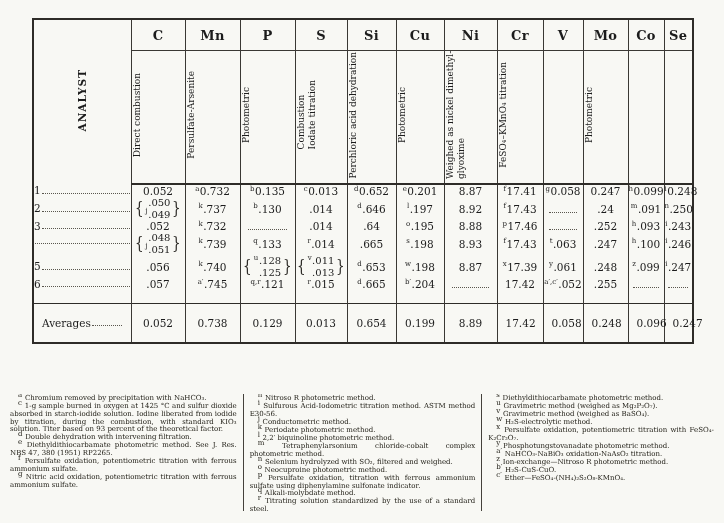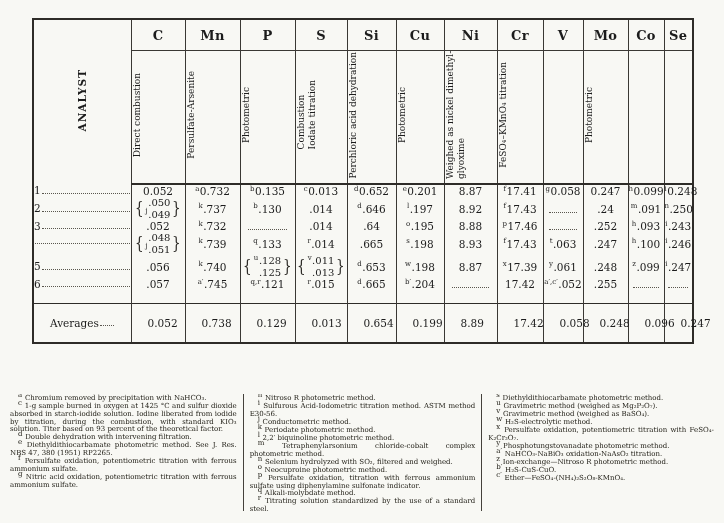--- a/index.html
+++ b/index.html
@@ -27,21 +27,21 @@
     font-size:9px; line-height:1.25; max-height:128px; white-space:nowrap;
   }
   th.analyst .vtext{font-size:10.5px; letter-spacing:1px; max-height:120px;}
   td.rl{padding:0 2px 0 6px;}
   .lblwrap{display:flex; align-items:flex-end;}
   .lbl{font-size:10.5px; line-height:1;}
   .leader{flex:1; border-bottom:1.2px dotted #5a564e; margin:0 1px 2px 1px; height:1px;}
   td.dc{font-size:10.5px; text-align:center; padding:6px 2px;}
   td.dc sup, .pv sup, .fcol sup{font-size:7px; line-height:0; margin-right:.5px;}
   tbody tr.r6 td{padding-bottom:13px;}
-  tr.avgrow td{border-top:1.5px solid #2e2c28; padding:13px 16px;}
+  tr.avgrow td{border-top:1.5px solid #2e2c28; padding:13px 8px;}
   .dots{display:inline-block; width:72%; max-width:42px;
         border-bottom:1.2px dotted #5a564e; height:2px;}
   .pair{display:inline-flex; align-items:center; justify-content:center;}
   .brc{font-size:17px; font-weight:400; transform:scaleX(.8); line-height:1; color:#2e2c28;}
   .pcol{display:inline-flex; flex-direction:column; margin:0 1px;}
   .pv{font-size:10px; line-height:1.15; text-align:right; white-space:nowrap;}
   
   .fnotes{
     position:absolute; left:4px; top:394px; width:716px; height:117px;
     display:flex; overflow:hidden;

